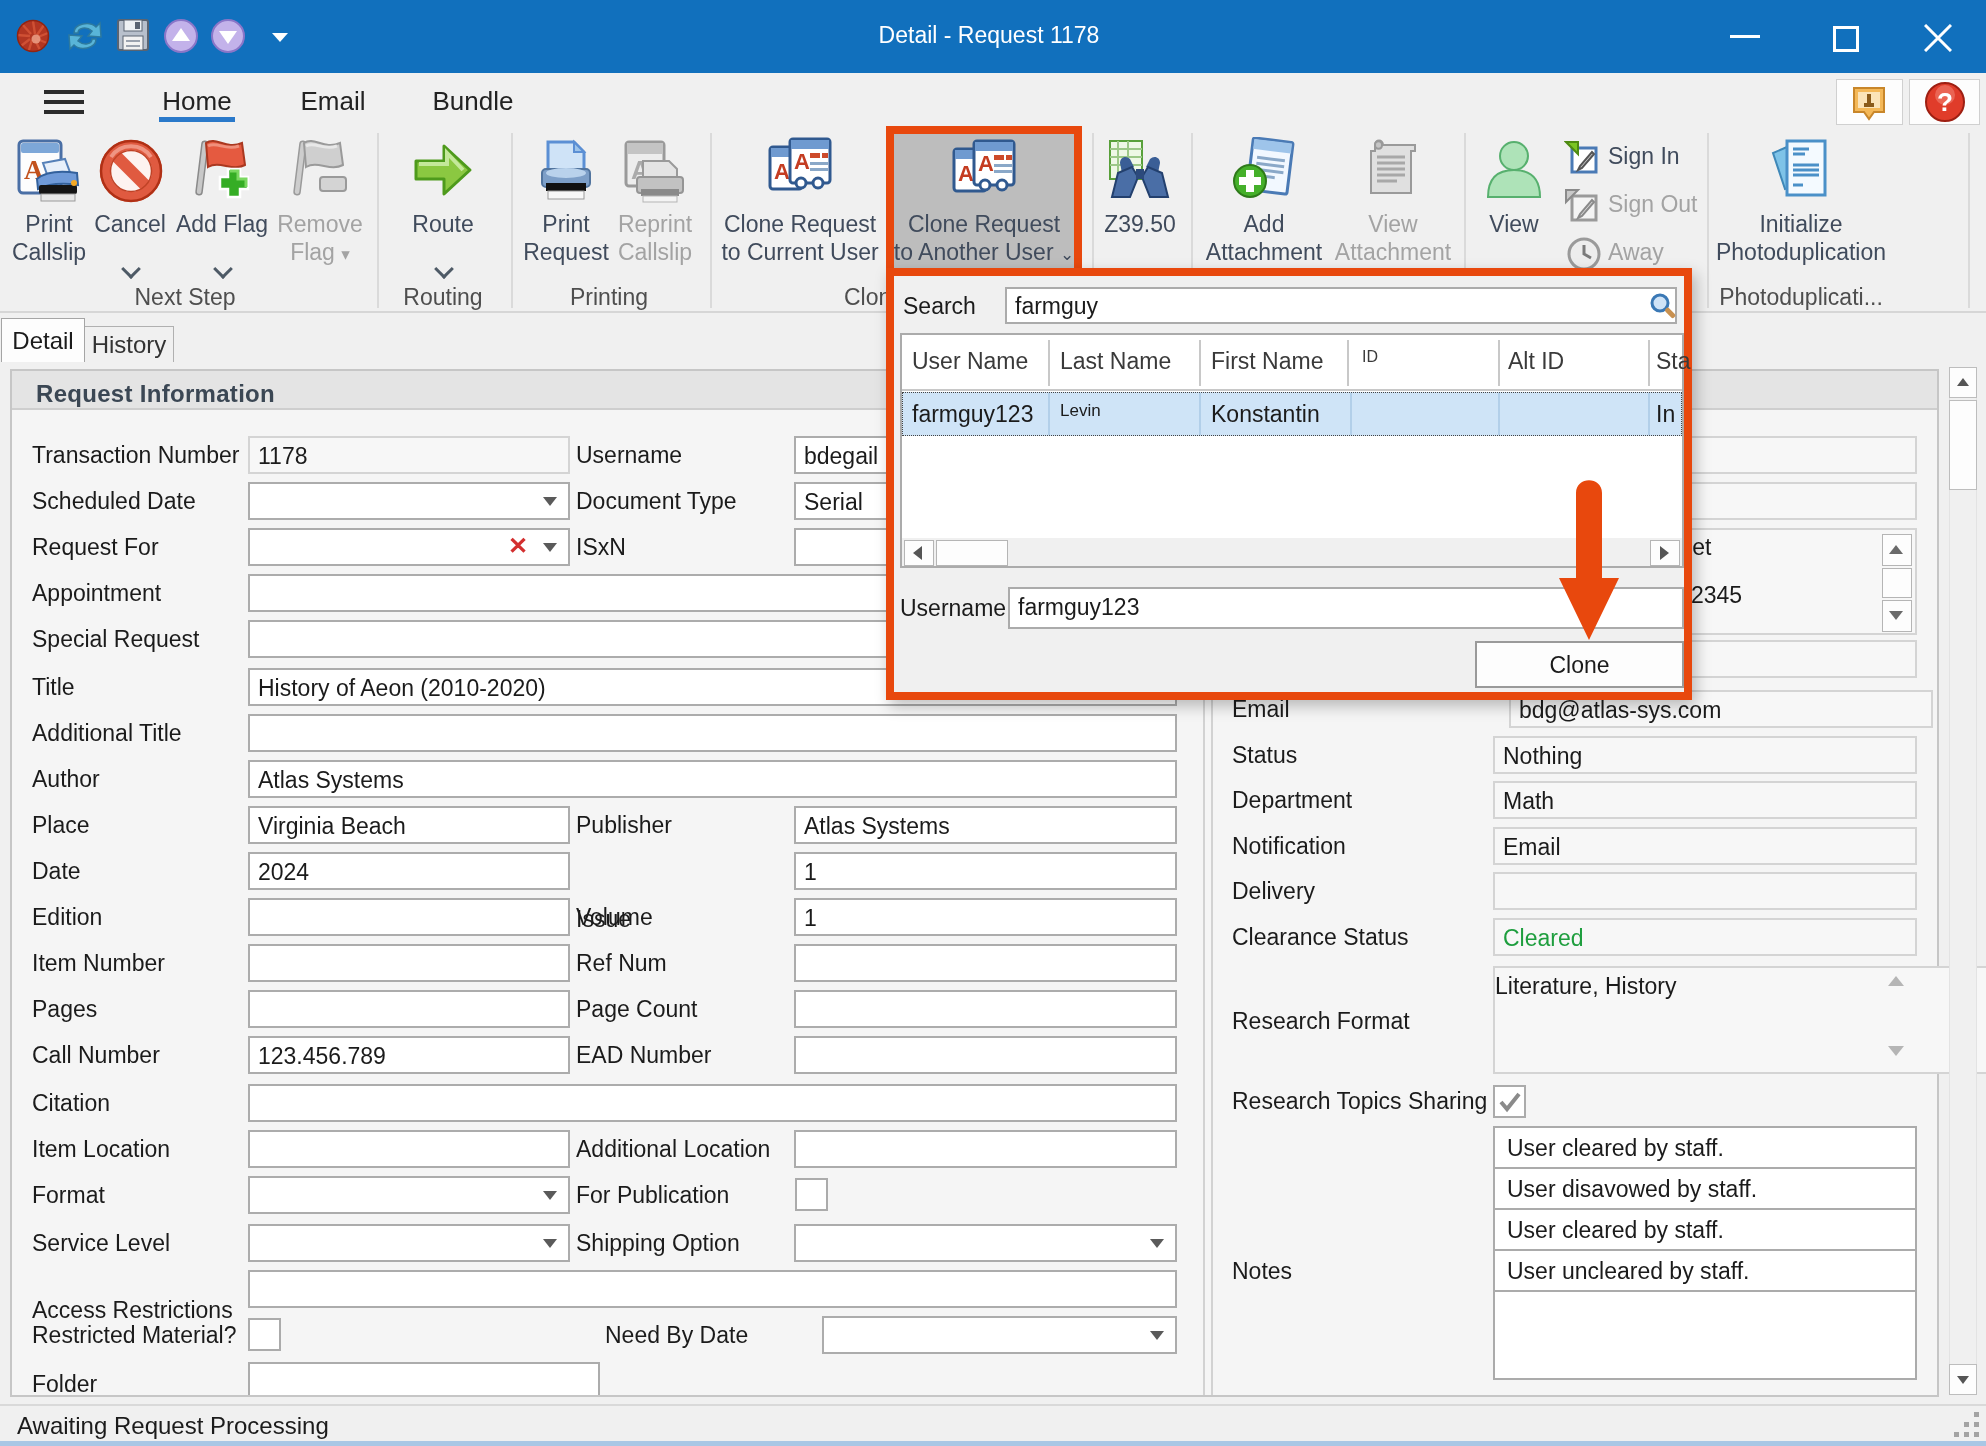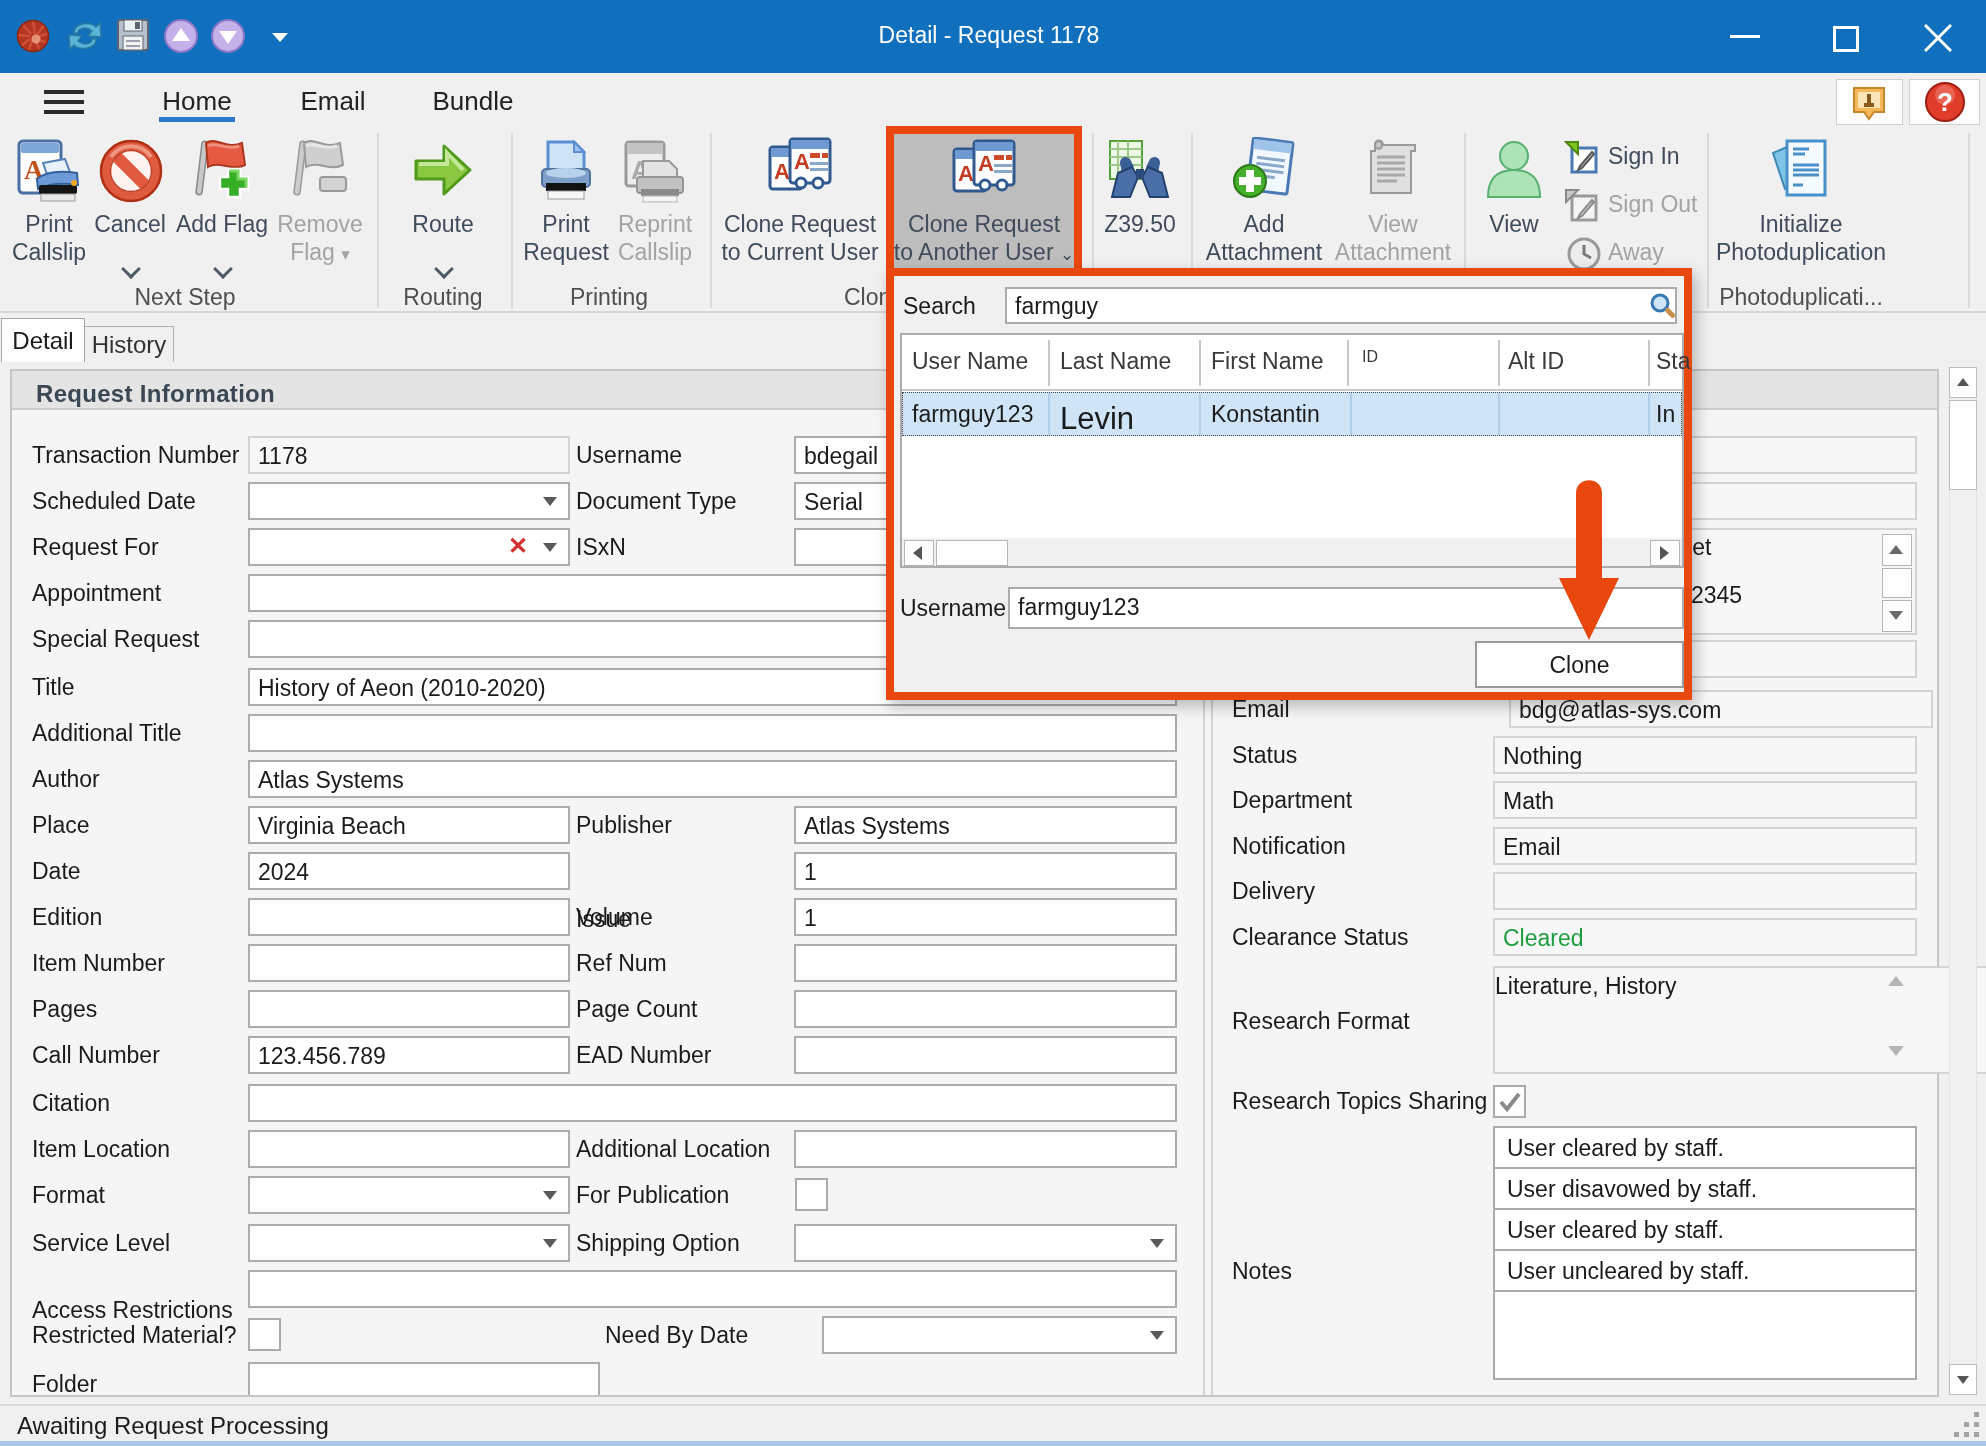--- a/index.html
+++ b/index.html
@@ -466,21 +466,21 @@
 <div class="abs" style="left:1508px;top:348px;font-size:23px;color:#3a3a3a;z-index:62;">Alt ID</div>
 <div class="abs" style="left:1656px;top:348px;font-size:23px;color:#3a3a3a;z-index:62;">Sta</div>
 <div class="abs" style="left:1048px;top:340px;width:2px;height:46px;background:#c8c8c8;z-index:62;"></div>
 <div class="abs" style="left:1199px;top:340px;width:2px;height:46px;background:#c8c8c8;z-index:62;"></div>
 <div class="abs" style="left:1347px;top:340px;width:2px;height:46px;background:#c8c8c8;z-index:62;"></div>
 <div class="abs" style="left:1498px;top:340px;width:2px;height:46px;background:#c8c8c8;z-index:62;"></div>
 <div class="abs" style="left:1648px;top:340px;width:2px;height:46px;background:#c8c8c8;z-index:62;"></div>
 
 <div class="abs" style="left:902px;top:392px;width:780px;height:44px;background:#cfe4f7;border:1px dotted #444;box-sizing:border-box;z-index:62;"></div>
 <div class="abs" style="left:912px;top:401px;font-size:23px;color:#1b1b1b;z-index:63;">farmguy123</div>
-<div class="abs" style="left:1060px;top:401px;font-size:31px;color:#1b1b1b;z-index:63;">Levin</div>
+<div class="abs" style="left:1060px;top:401px;font-size:17px;color:#1b1b1b;z-index:63;">Levin</div>
 <div class="abs" style="left:1211px;top:401px;font-size:23px;color:#1b1b1b;z-index:63;">Konstantin</div>
 <div class="abs" style="left:1656px;top:401px;font-size:23px;color:#1b1b1b;z-index:63;">In</div>
 <div class="abs" style="left:1048px;top:393px;width:2px;height:42px;background:#b2cfe9;z-index:63;"></div>
 <div class="abs" style="left:1199px;top:393px;width:2px;height:42px;background:#b2cfe9;z-index:63;"></div>
 <div class="abs" style="left:1350px;top:393px;width:2px;height:42px;background:#b2cfe9;z-index:63;"></div>
 <div class="abs" style="left:1498px;top:393px;width:2px;height:42px;background:#b2cfe9;z-index:63;"></div>
 <div class="abs" style="left:1648px;top:393px;width:2px;height:42px;background:#b2cfe9;z-index:63;"></div>
 
 <div class="abs" style="left:902px;top:538px;width:780px;height:28px;background:#f0f0f0;z-index:62;"></div>
 <div class="abs" style="left:904px;top:540px;width:30px;height:26px;background:#fdfdfd;border:1px solid #b5b5b5;box-sizing:border-box;z-index:63;"></div>

